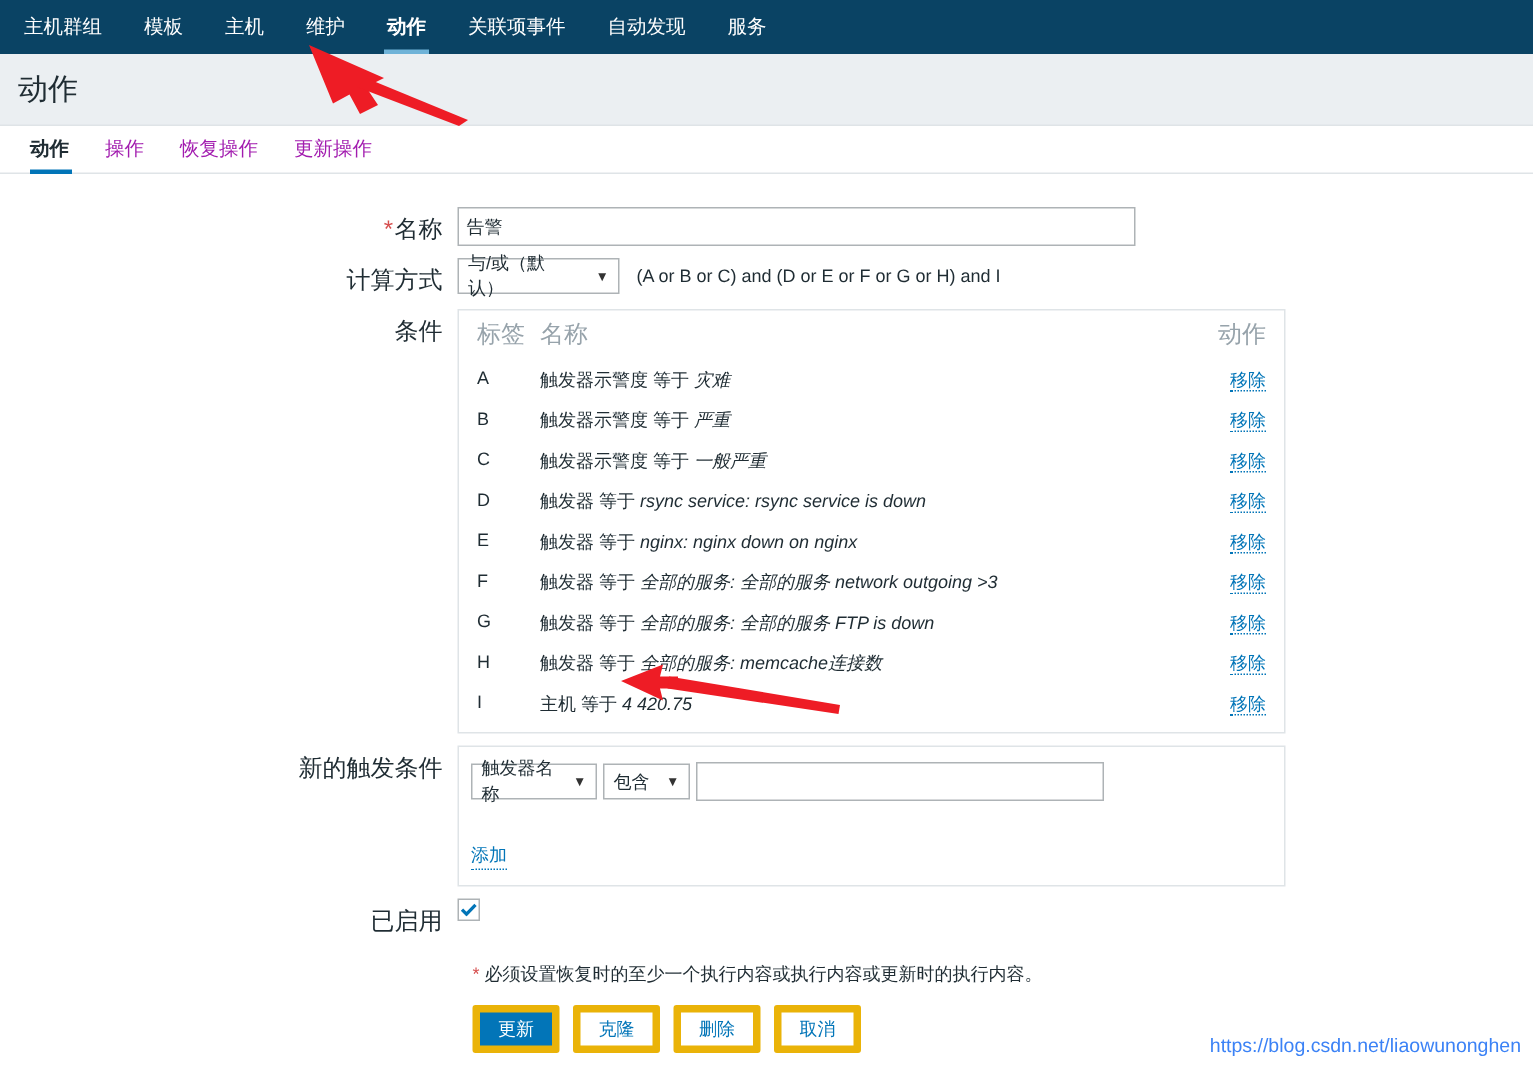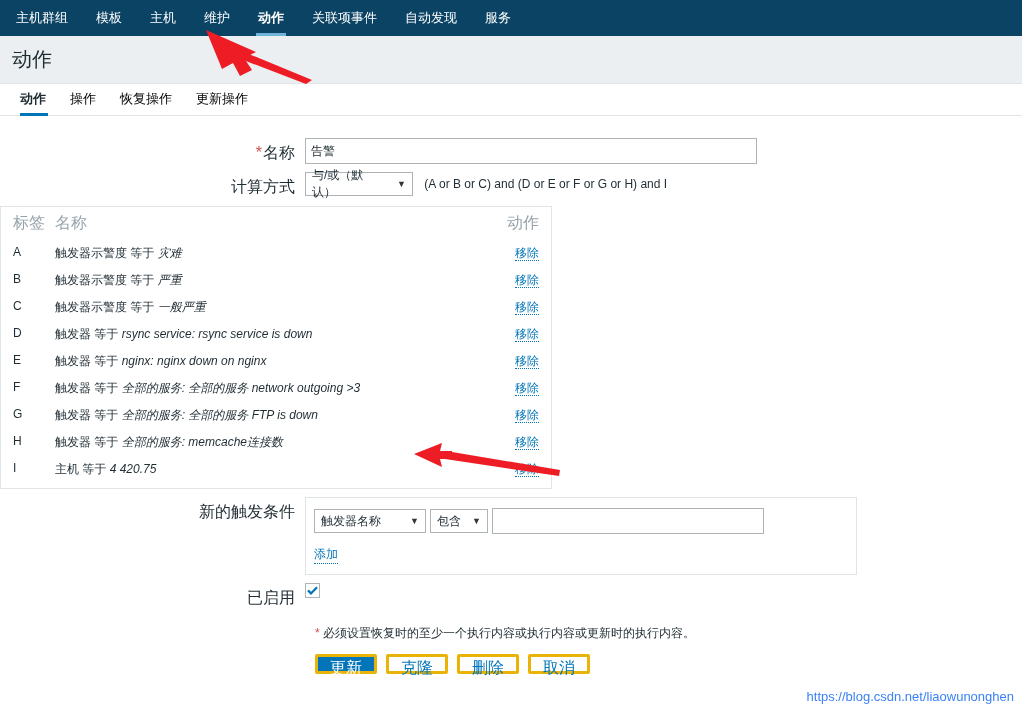--- a/index.html
+++ b/index.html
@@ -62,21 +62,21 @@
   .tabstrip {
     background: #ffffff;
     height: 32px;
     display: flex;
     align-items: flex-end;
     padding-left: 14px;
     border-bottom: 1px solid #dfe4e7;
   }
   .tab {
     font-size: 13px;
-    color: #000000;
+    color: #a21caf;
     padding: 0 12px 7px 12px;
     cursor: pointer;
     position: relative;
     white-space: nowrap;
   }
   .tab:first-child { padding-left: 6px; }
   .tab.active {
     color: #1f2c33;
     font-weight: bold;
   }
@@ -180,24 +180,24 @@
   }
 
   
   .newcond-panel {
     border: 1px solid #dfe4e7;
     background: #fff;
     width: 552px;
     padding: 10px 8px 10px 8px;
   }
   .newcond-row { display: flex; align-items: center; gap: 4px; }
-  .sel-type { width: 112px; }
+  .sel-type { width: 84px; }
   .sel-op { width: 58px; }
   .newcond-input { width: 272px; }
-  .add-link { margin-top: 12px; display: inline-block; }
+  .add-link { margin-top: 28px; display: inline-block; }
 
   
   .chk {
     width: 15px; height: 15px;
     border: 1px solid #aeb3b6;
     background: #fff;
     display: inline-flex;
     align-items: center;
     justify-content: center;
     cursor: pointer;
@@ -207,26 +207,26 @@
 
   
   .note {
     font-size: 12px;
     color: #1f2c33;
     margin: 16px 0 0 315px;
   }
   .note .req { color: #d64e4e; }
   .btn-row { margin: 12px 0 0 315px; display: flex; gap: 9px; }
   .btn {
-    height: 20px;
+    height: 32px;
     min-width: 48px;
     padding: 0 12px;
-    font-size: 16px;
+    font-size: 12px;
     font-family: inherit;
-    border: 3px solid #eab308;
+    border: 5px solid #eab308;
     background: #fff;
     color: #0275b8;
     cursor: pointer;
     border-radius: 2px;
     line-height: 22px;
   }
   .btn.primary { background: #0275b8; color: #fff; }
 
   
   .arrow-svg {
@@ -286,20 +286,21 @@
     <div class="form-field">
       <div class="select-box calc-select">
         <span>与/或（默认）</span>
         <span class="caret">▼</span>
       </div>
       <span class="formula">(A or B or C) and (D or E or F or G or H) and I</span>
     </div>
   </div>
 
   <div class="form-row">
+    <div class="form-label">条件</div>
     <div class="form-field">
       <div class="panel">
         <table class="cond-table">
           <thead>
             <tr>
               <th class="col-lbl">标签</th>
               <th>名称</th>
               <th class="col-act">动作</th>
             </tr>
           </thead>

